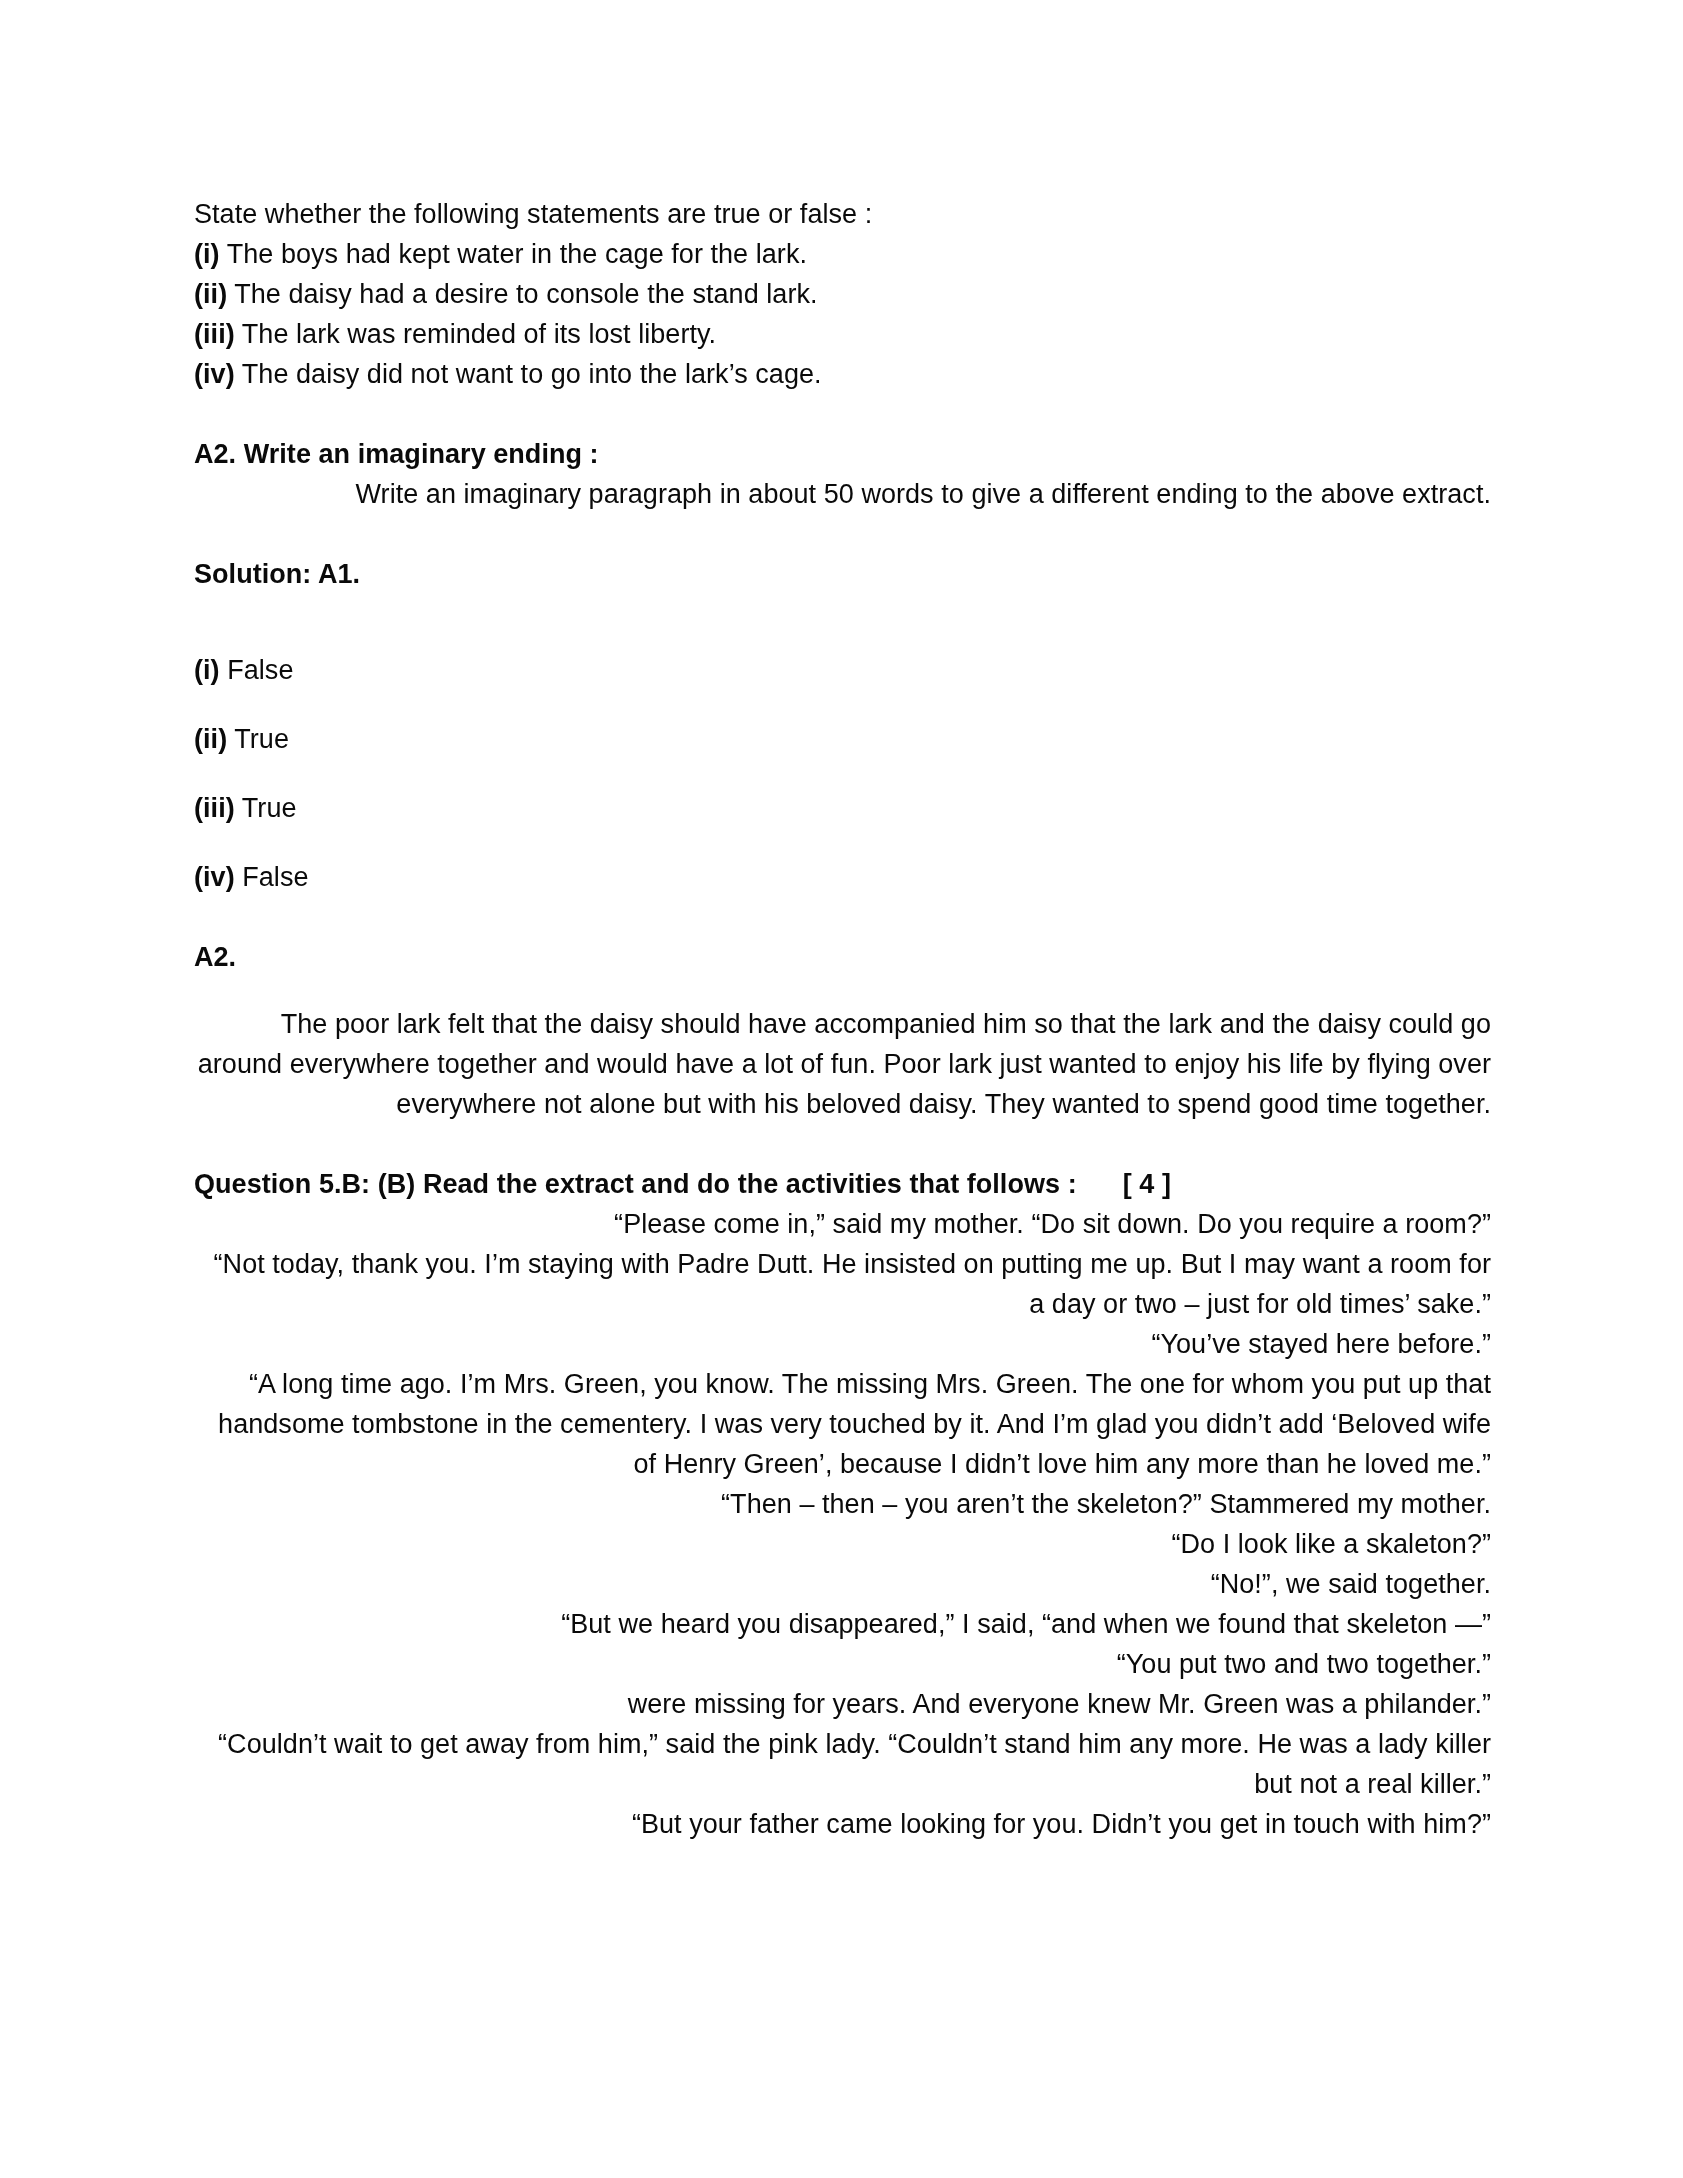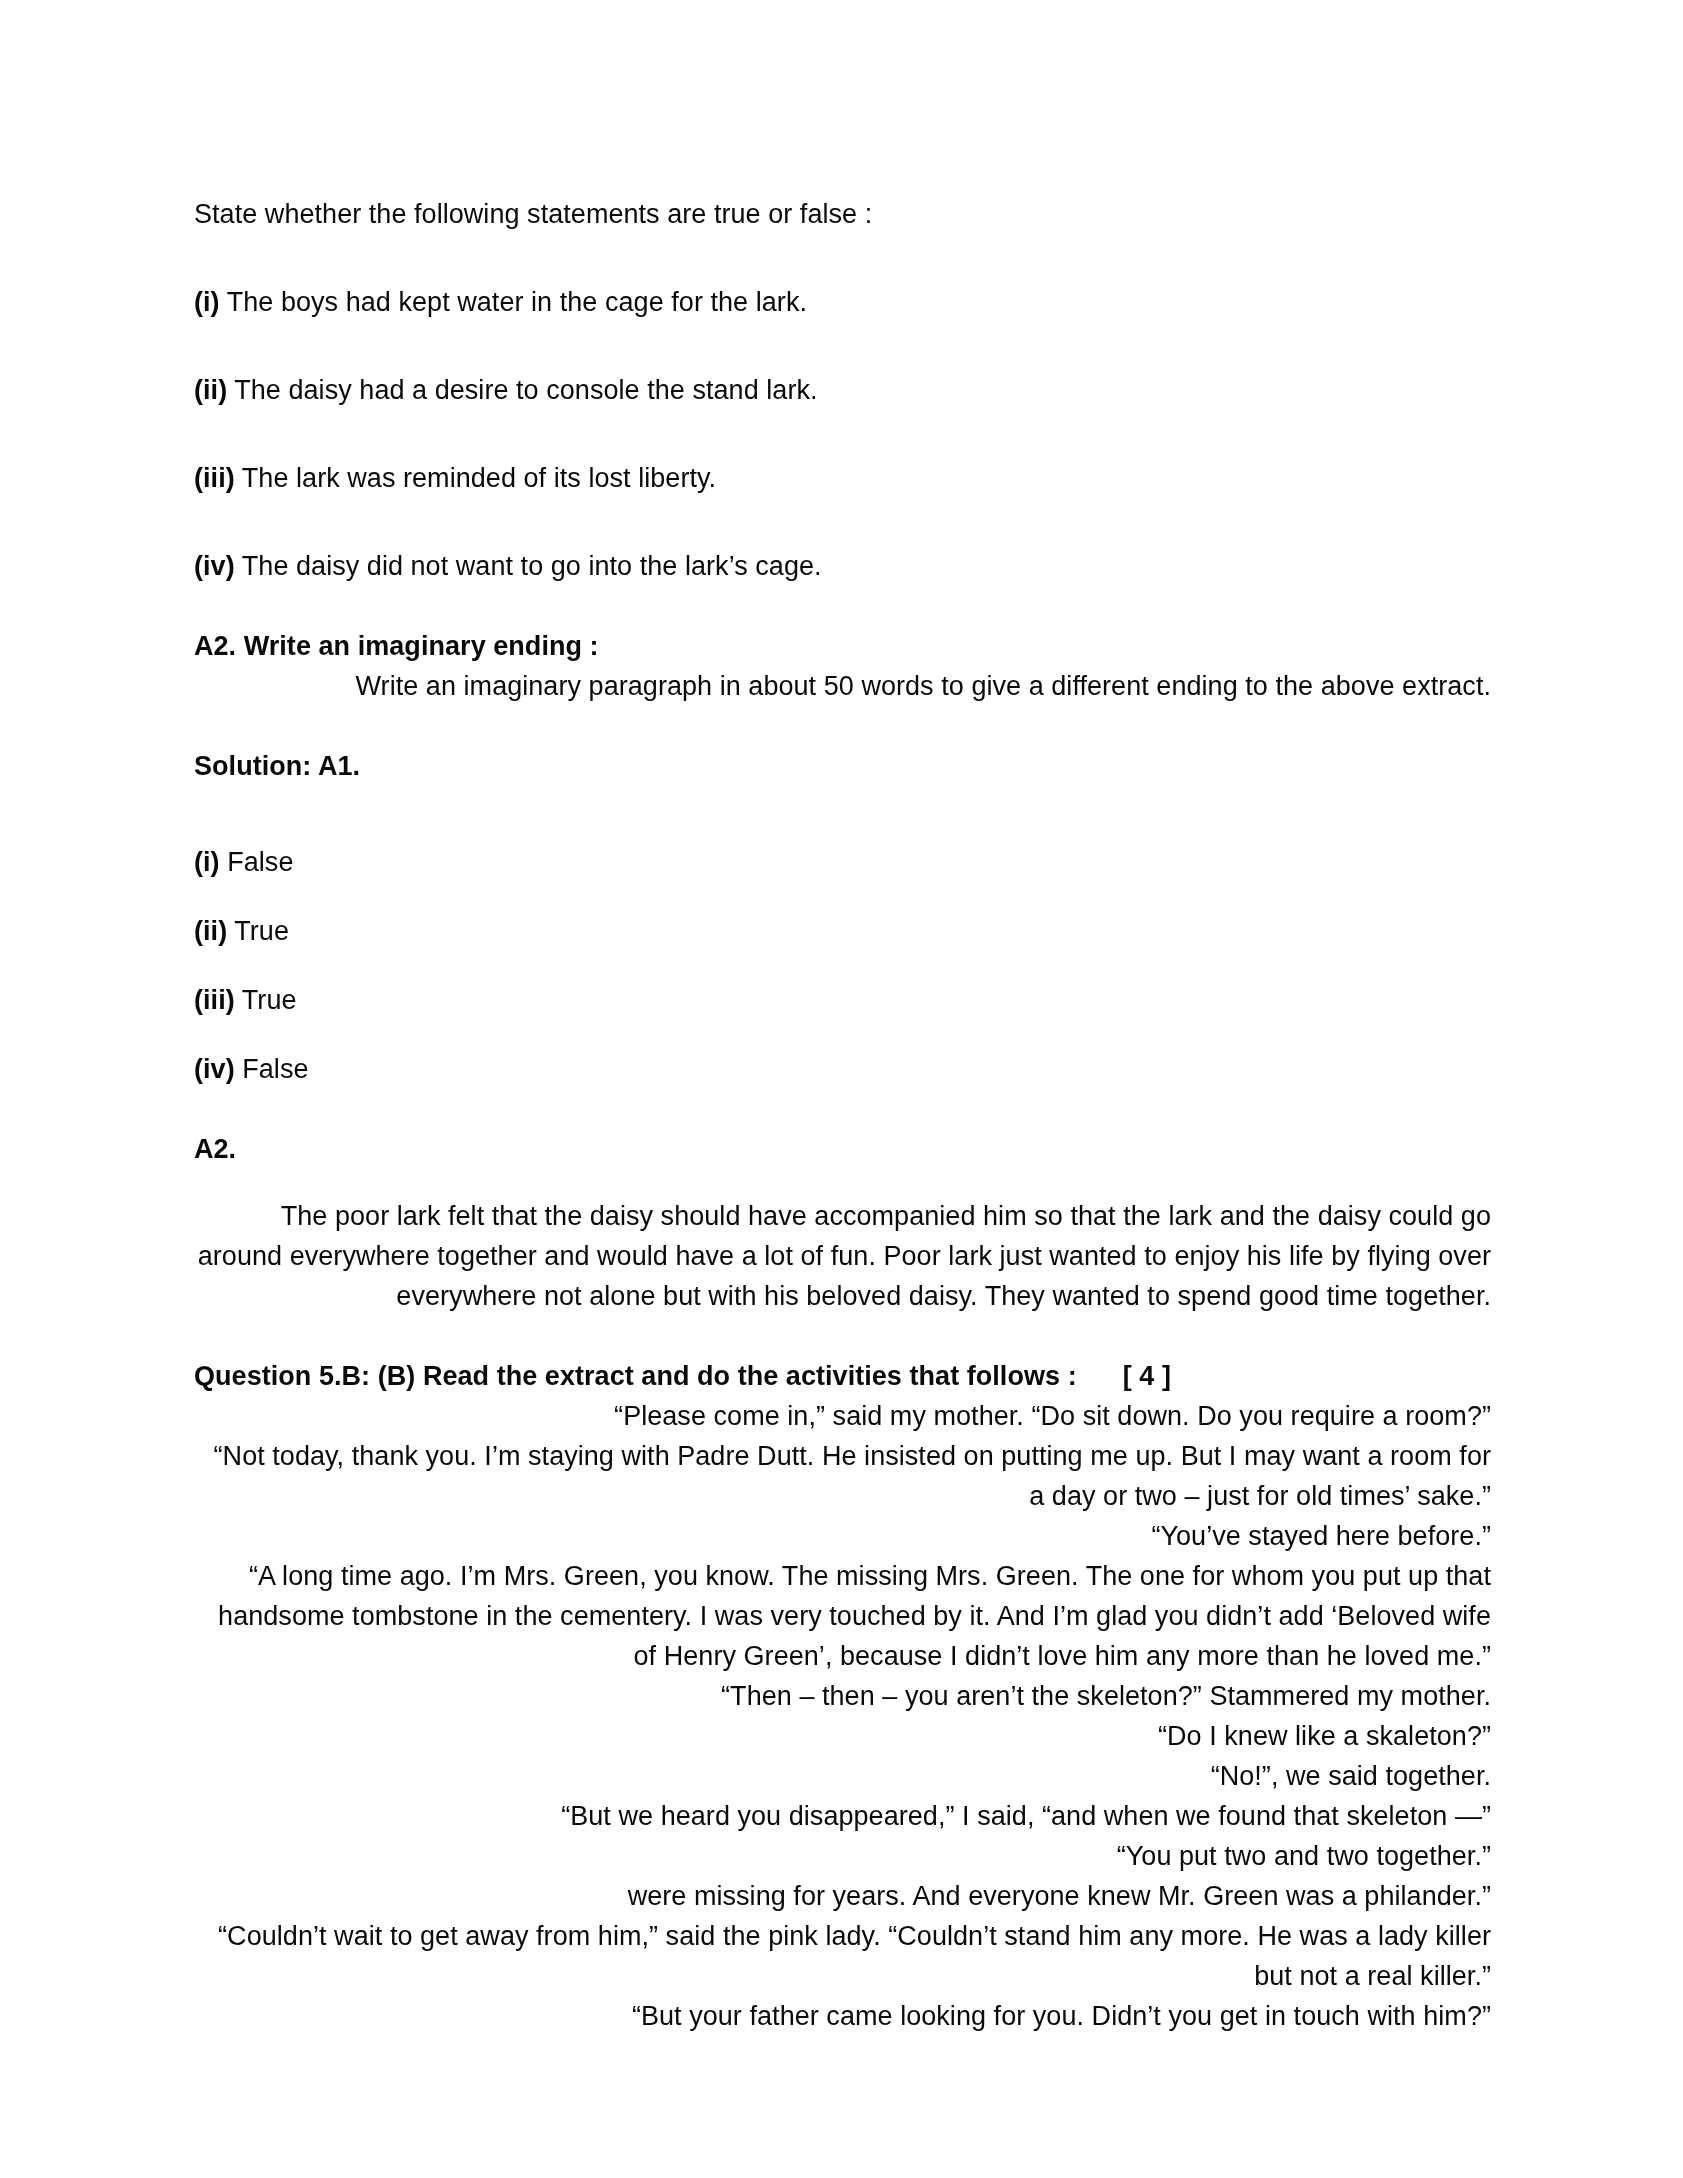--- a/index.html
+++ b/index.html
@@ -47,21 +47,21 @@
     margin: 0;
   }
   .gap-md { height: 27px; }
   .gap-lg { height: 40px; }
   .marks {
     display: inline-block;
     padding-left: 46px;
     font-weight: bold;
     white-space: pre;
   }
-  .tf-list .line { white-space: pre; margin-top: 48px; }
+  .tf-list .line { white-space: pre; }
   .answers .line { white-space: pre; margin-top: 29px; }
 </style>
 </head>
 <body>
 
 <div class="page">
   <div class="content">
 
     <div class="block">
       <p class="line">State whether the following statements are true or false :</p>
@@ -105,21 +105,21 @@
 
     <div class="block">
       <p class="heading"><span>Question 5.B: (B) Read the extract and do the activities that follows :</span><span class="marks">[ 4 ]</span></p>
 
       <div class="extract">
         <p class="para">“Please come in,” said my mother. “Do sit down. Do you require a room?”</p>
         <p class="para">“Not today, thank you. I’m staying with Padre Dutt. He insisted on putting me up. But I may want a room for a day or two – just for old times’ sake.”</p>
         <p class="para">“You’ve stayed here before.”</p>
         <p class="para">“A long time ago. I’m Mrs. Green, you know. The missing Mrs. Green. The one for whom you put up that handsome tombstone in the cementery. I was very touched by it. And I’m glad you didn’t add ‘Beloved wife of Henry Green’, because I didn’t love him any more than he loved me.”</p>
         <p class="para">“Then – then – you aren’t the skeleton?” Stammered my mother.</p>
-        <p class="para">“Do I knew like a skaleton?”</p>
+        <p class="para">“Do I look like a skaleton?”</p>
         <p class="para">“No!”, we said together.</p>
         <p class="para">“But we heard you disappeared,” I said, “and when we found that skeleton —”</p>
         <p class="para">“You put two and two together.”</p>
         <p class="para">were missing for years. And everyone knew Mr. Green was a philander.”</p>
         <p class="para">“Couldn’t wait to get away from him,” said the pink lady. “Couldn’t stand him any more. He was a lady killer</p>
         <p class="para">but not a real killer.”</p>
         <p class="para">“But your father came looking for you. Didn’t you get in touch with him?”</p>
       </div>
     </div>
 

